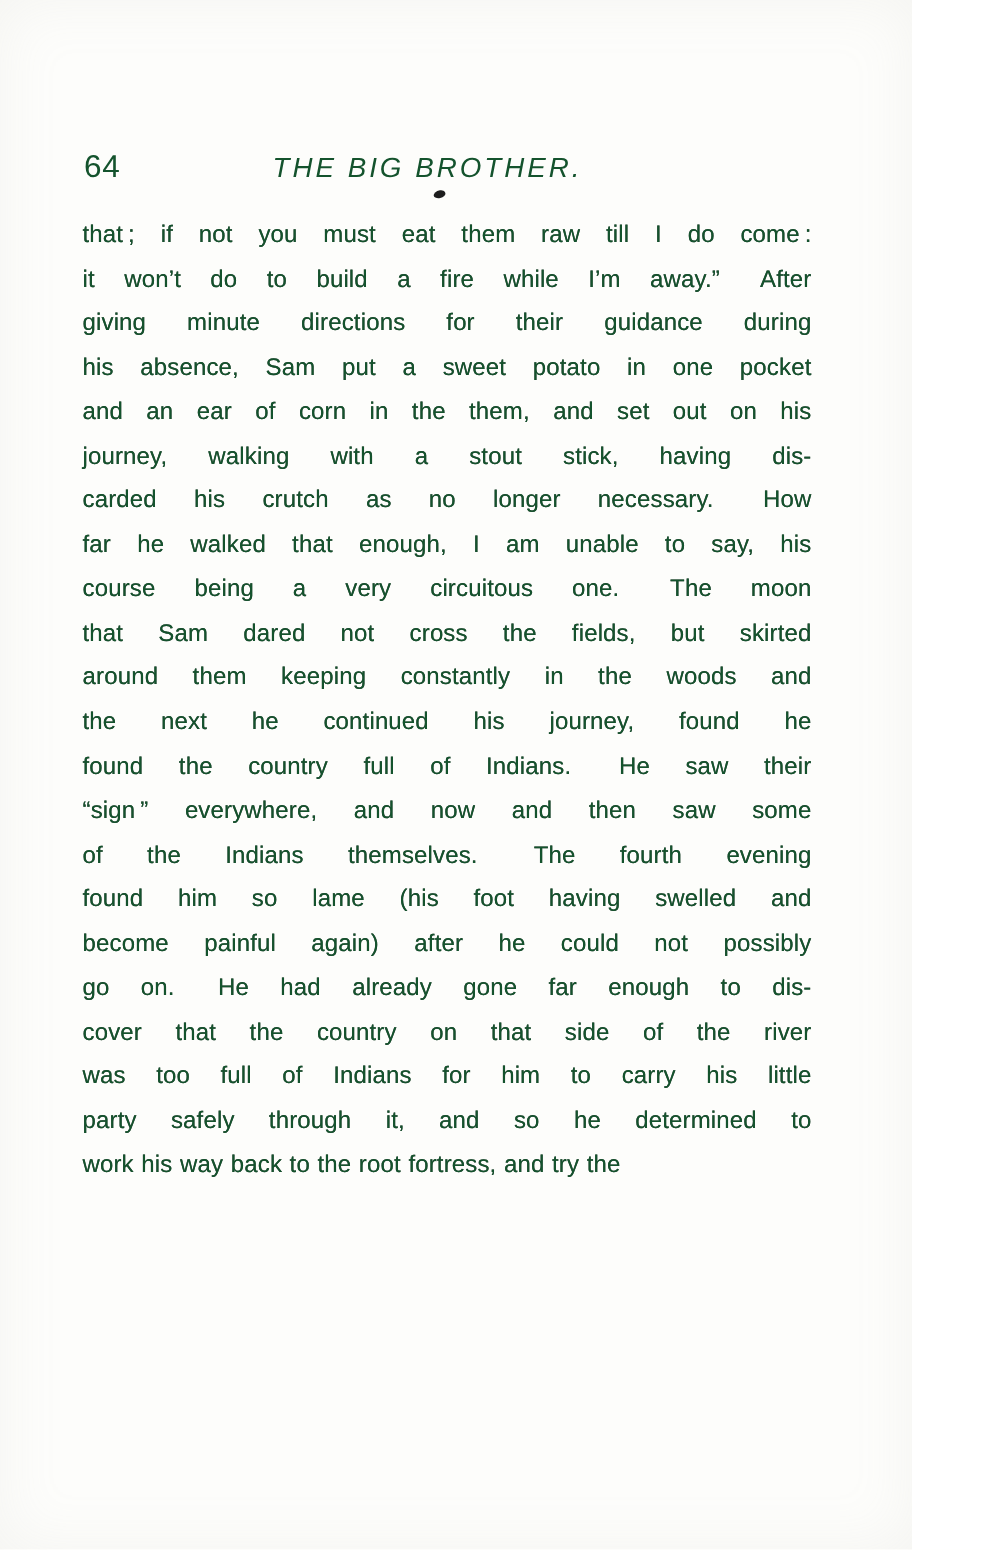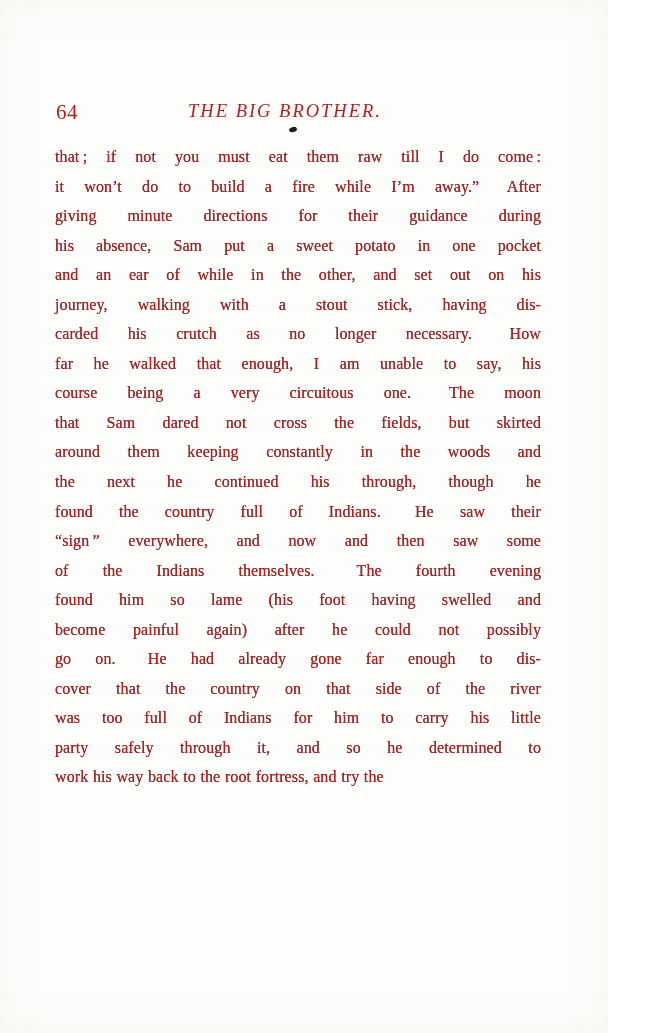--- a/index.html
+++ b/index.html
@@ -7,22 +7,22 @@
     padding: 0;
     background: #ffffff;
   }
   .page {
     position: relative;
     width: 608px;
     height: 1033px;
     background: #fdfdfb;
     
     box-shadow: inset 0 0 40px rgba(180,180,175,0.12);
-    font-family: Liberation Serif, serif;
-    color: #b91c1c;
+    font-family: Liberation Sans, sans-serif;
+    color: #14532d;
     overflow: hidden;
   }
   .page-number {
     position: absolute;
     top: 100px;
     left: 56px;
     font-size: 21px;
     letter-spacing: 0.5px;
   }
   .running-title {
@@ -70,28 +70,28 @@
 
 <div class="page">
   <div class="page-number">64</div>
   <div class="running-title">THE BIG BROTHER.</div>
   <div class="ink-speck"></div>
   <div class="page-body">
       <div class="line">that ; if not you must eat them raw till I do come :</div>
       <div class="line">it won’t do to build a fire while I’m away.”  After</div>
       <div class="line">giving minute directions for their guidance during</div>
       <div class="line">his absence, Sam put a sweet potato in one pocket</div>
-      <div class="line">and an ear of while in the other, and set out on his</div>
+      <div class="line">and an ear of corn in the them, and set out on his</div>
       <div class="line">journey, walking with a stout stick, having dis-</div>
       <div class="line">carded his crutch as no longer necessary.  How</div>
       <div class="line">far he walked that enough, I am unable to say, his</div>
       <div class="line">course being a very circuitous one.  The moon</div>
       <div class="line">that Sam dared not cross the fields, but skirted</div>
       <div class="line">around them keeping constantly in the woods and</div>
-      <div class="line">the next he continued his through, though he</div>
+      <div class="line">the next he continued his journey, found he</div>
       <div class="line">found the country full of Indians.  He saw their</div>
       <div class="line">“sign ” everywhere, and now and then saw some</div>
       <div class="line">of the Indians themselves.  The fourth evening</div>
       <div class="line">found him so lame (his foot having swelled and</div>
       <div class="line">become painful again) after he could not possibly</div>
       <div class="line">go on.  He had already gone far enough to dis-</div>
       <div class="line">cover that the country on that side of the river</div>
       <div class="line">was too full of Indians for him to carry his little</div>
       <div class="line">party safely through it, and so he determined to</div>
       <div class="line last">work his way back to the root fortress, and try the</div>

